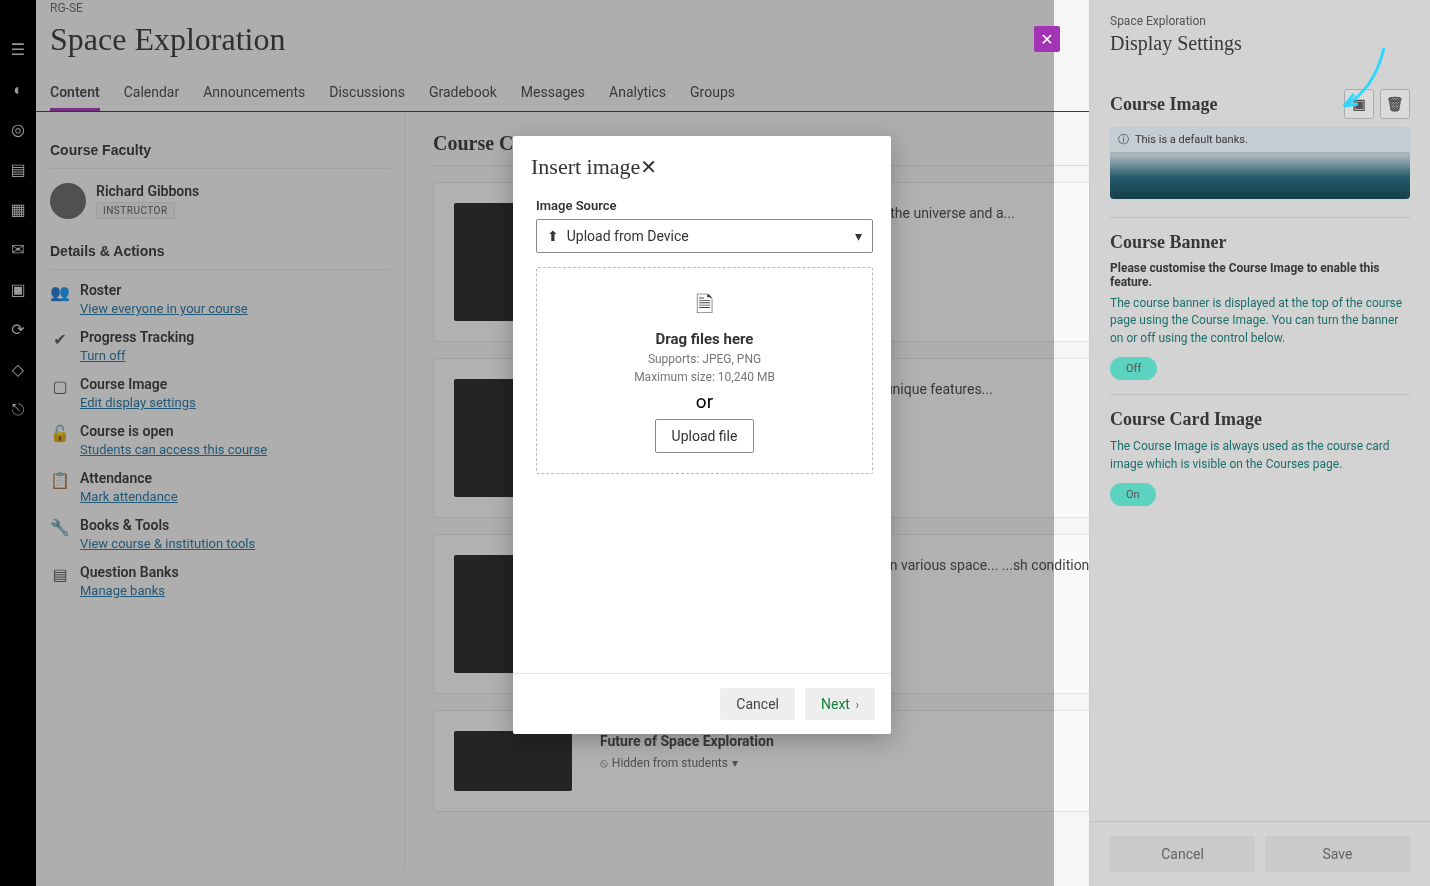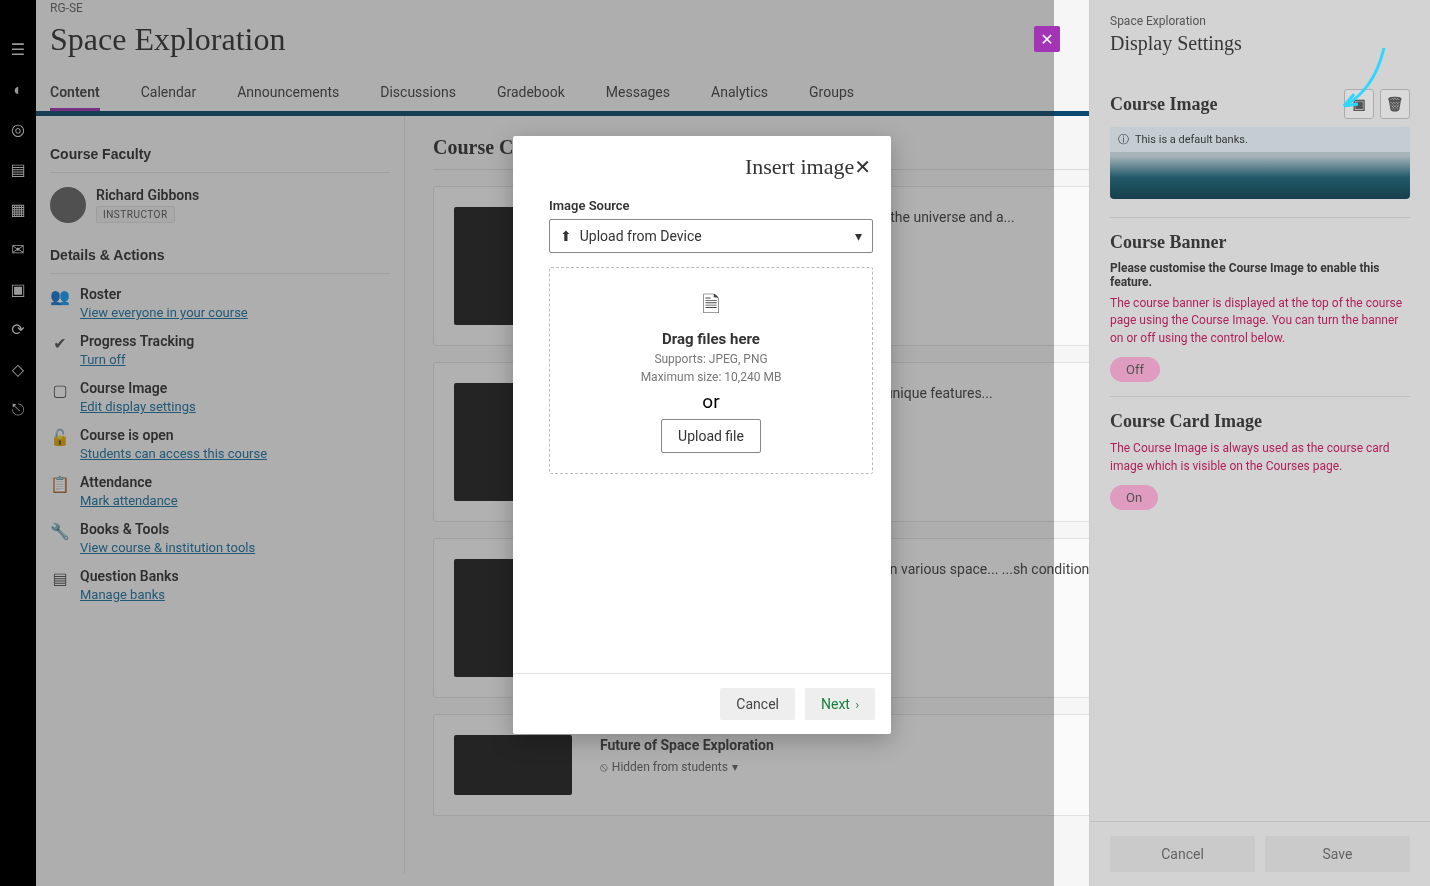--- a/index.html
+++ b/index.html
@@ -3,21 +3,21 @@
 <meta charset="utf-8">
 <style>
 html,body{margin:0;padding:0;font-family:-apple-system,BlinkMacSystemFont,"Segoe UI",Roboto,Arial,sans-serif;background:#f8f8f8;color:#333;width:1430px;height:886px;overflow:hidden;position:relative}
 .left-rail{position:absolute;left:0;top:0;width:36px;height:886px;background:#000;display:flex;flex-direction:column;align-items:center;gap:22px;padding-top:40px;color:#888}
 .left-rail .ico{width:18px;height:18px;display:flex;align-items:center;justify-content:center;font-size:16px;color:#999}
 .page-wrap{position:absolute;left:36px;top:0;right:0;height:886px;background:#f6f6f6}
 .dim-overlay{position:absolute;left:36px;top:0;width:1018px;height:886px;background:rgba(40,40,40,0.35);z-index:50;pointer-events:none}
 .header{padding:1px 14px 0 14px}
 .course-code{font-size:12px;color:#666}
 .course-title{font-family:Georgia,serif;font-size:32px;margin:6px 0 18px 0}
-.tabs{display:flex;gap:41px;border-bottom:5px solid #0c4a6e;padding-left:14px}
+.tabs{display:flex;gap:24px;border-bottom:1px solid #0c4a6e;padding-left:14px}
 .tab{font-size:14px;color:#444;padding:8px 0;border-bottom:3px solid transparent;cursor:pointer}
 .tab.active{border-bottom-color:#a234b5;font-weight:600}
 .body-cols{display:flex;height:calc(886px - 128px)}
 .sidebar{width:340px;padding:20px 14px;border-right:1px solid #e2e2e2;overflow-y:auto}
 .sidebar h3{font-family:Liberation Sans, sans-serif;font-size:14px;font-weight:700;margin:10px 0 6px 0;border-bottom:1px solid #e2e2e2;padding-bottom:10px}
 .faculty{display:flex;align-items:center;gap:10px;margin:14px 0 24px 0}
 .avatar{width:36px;height:36px;border-radius:50%;background:#666}
 .fac-name{font-size:14px;font-weight:600}
 .fac-role{font-size:10px;letter-spacing:.5px;background:#eee;border:1px solid #ddd;padding:2px 6px;border-radius:2px;color:#555;display:inline-block;margin-top:2px}
 .da-item{display:flex;gap:10px;margin:12px 0}
@@ -39,34 +39,34 @@
 .rp-title{font-family:Georgia,serif;font-size:20px;margin:4px 0 10px 0}
 .rp-body{padding:14px 20px;overflow-y:auto;flex:1}
 .rp-section{border-top:1px solid #d3d3d3;padding:14px 0}
 .rp-section:first-child{border-top:none;padding-top:0}
 .rp-h{font-family:Georgia,serif;font-size:18px;font-weight:700;margin:0 0 8px 0;display:flex;align-items:center;justify-content:space-between}
 .rp-icons{display:flex;gap:6px}
 .rp-iconbtn{width:28px;height:28px;border:1px solid #bbb;border-radius:3px;display:flex;align-items:center;justify-content:center;font-size:14px;color:#555;background:#f3f3f3}
 .preview-img{height:72px;border-radius:4px;background:linear-gradient(180deg,#9fb8c4 0%,#b8c8ce 40%,#1a5c6e 70%,#0c3c4a 100%);position:relative;margin-bottom:4px}
 .preview-badge{position:absolute;left:0;right:0;top:0;background:rgba(220,230,235,0.92);font-size:11px;color:#333;padding:5px 8px;display:flex;align-items:center;gap:6px;border-radius:4px 4px 0 0}
 .rp-bold{font-size:12px;font-weight:700;margin:4px 0 6px 0}
-.rp-text{font-size:12px;color:#be185d;line-height:1.45;margin:0 0 10px 0}
-.pill{display:inline-block;background:#f9a8d4;border-radius:14px;padding:5px 16px;font-size:13px;color:#555}
+.rp-text{font-size:12px;color:#0f766e;line-height:1.45;margin:0 0 10px 0}
+.pill{display:inline-block;background:#5eead4;border-radius:14px;padding:5px 16px;font-size:11px;color:#555}
 .rp-footer{display:flex;gap:10px;padding:14px 20px;border-top:1px solid #d3d3d3}
 .rp-btn{flex:1;padding:10px;text-align:center;font-size:14px;background:#e0e0e0;color:#666;border-radius:2px}
 
 .close-x{position:absolute;left:1034px;top:26px;width:26px;height:26px;background:#a234b5;color:#fff;display:flex;align-items:center;justify-content:center;font-size:16px;z-index:70;border-radius:2px}
 
 .arrow-svg{position:absolute;right:36px;top:44px;width:60px;height:70px;z-index:90;pointer-events:none}
 
 .modal{position:absolute;left:513px;top:136px;width:378px;height:598px;background:#fff;border-radius:2px;box-shadow:0 6px 24px rgba(0,0,0,.25);z-index:80;display:flex;flex-direction:column}
-.modal-head{display:flex;justify-content:flex-end;align-items:center;padding:18px 20px 8px 18px}
+.modal-head{display:flex;justify-content:flex-start;align-items:center;padding:18px 20px 8px 18px}
 .modal-title{font-family:Georgia,serif;font-size:22px}
 .modal-close{font-size:20px;cursor:pointer;color:#333}
-.modal-body{padding:4px 18px 18px 36px;flex:1}
+.modal-body{padding:4px 18px 18px 23px;flex:1}
 .field-label{font-size:13px;font-weight:600;margin:6px 0}
 .select{border:1px solid #888;border-radius:2px;padding:8px 10px;display:flex;align-items:center;gap:8px;font-size:14px;justify-content:space-between}
 .select-left{display:flex;align-items:center;gap:8px}
 .dropzone{border:1px dashed #bbb;border-radius:2px;margin-top:14px;padding:20px 10px;display:flex;flex-direction:column;align-items:center;gap:4px}
 .dz-ico{font-size:22px;color:#444}
 .dz-title{font-weight:700;font-size:15px}
 .dz-sub{font-size:12px;color:#777}
 .dz-or{font-size:19px;color:#000000;margin:2px 0}
 .upload-btn{border:1px solid #888;padding:8px 16px;font-size:14px;border-radius:2px;background:#fff;cursor:pointer}
 .modal-foot{border-top:1px solid #e4e4e4;padding:14px 16px;display:flex;justify-content:flex-end;gap:10px}

